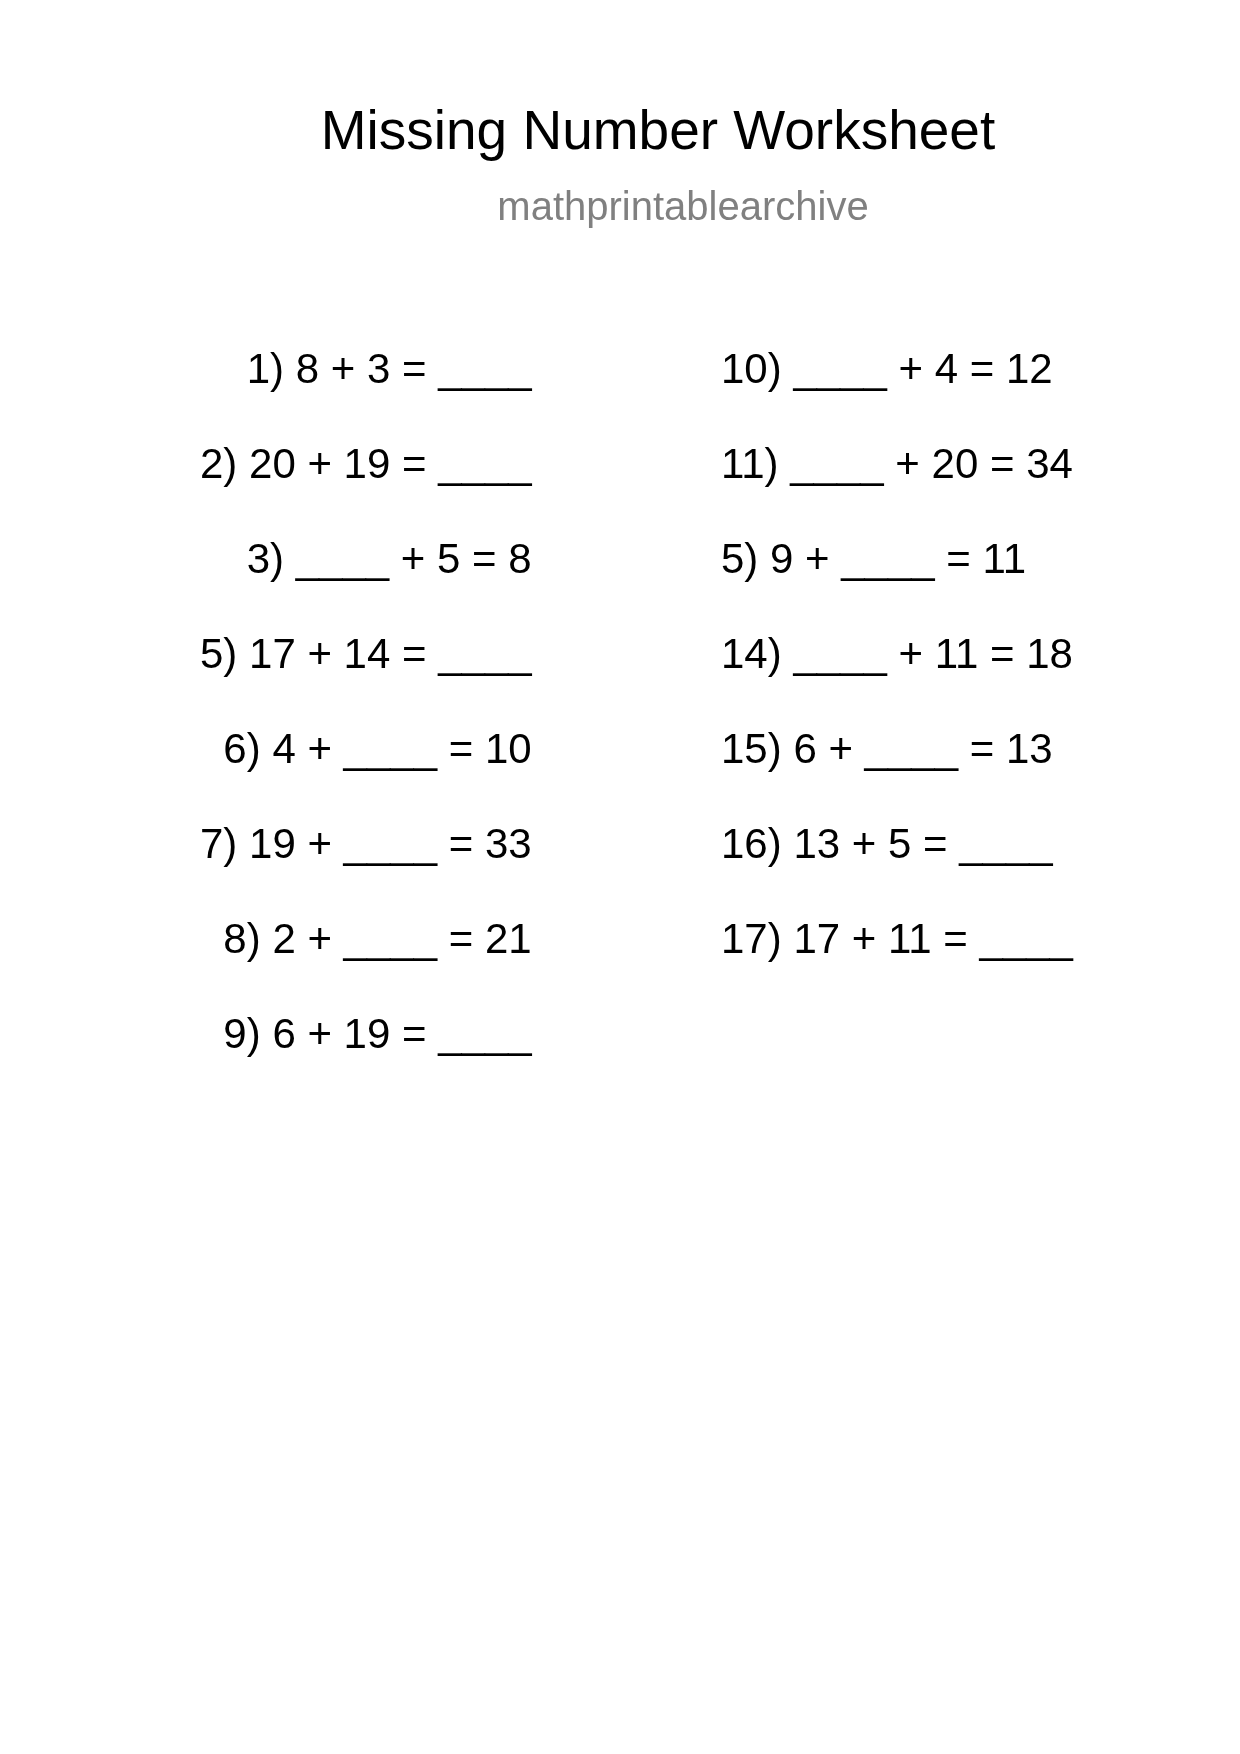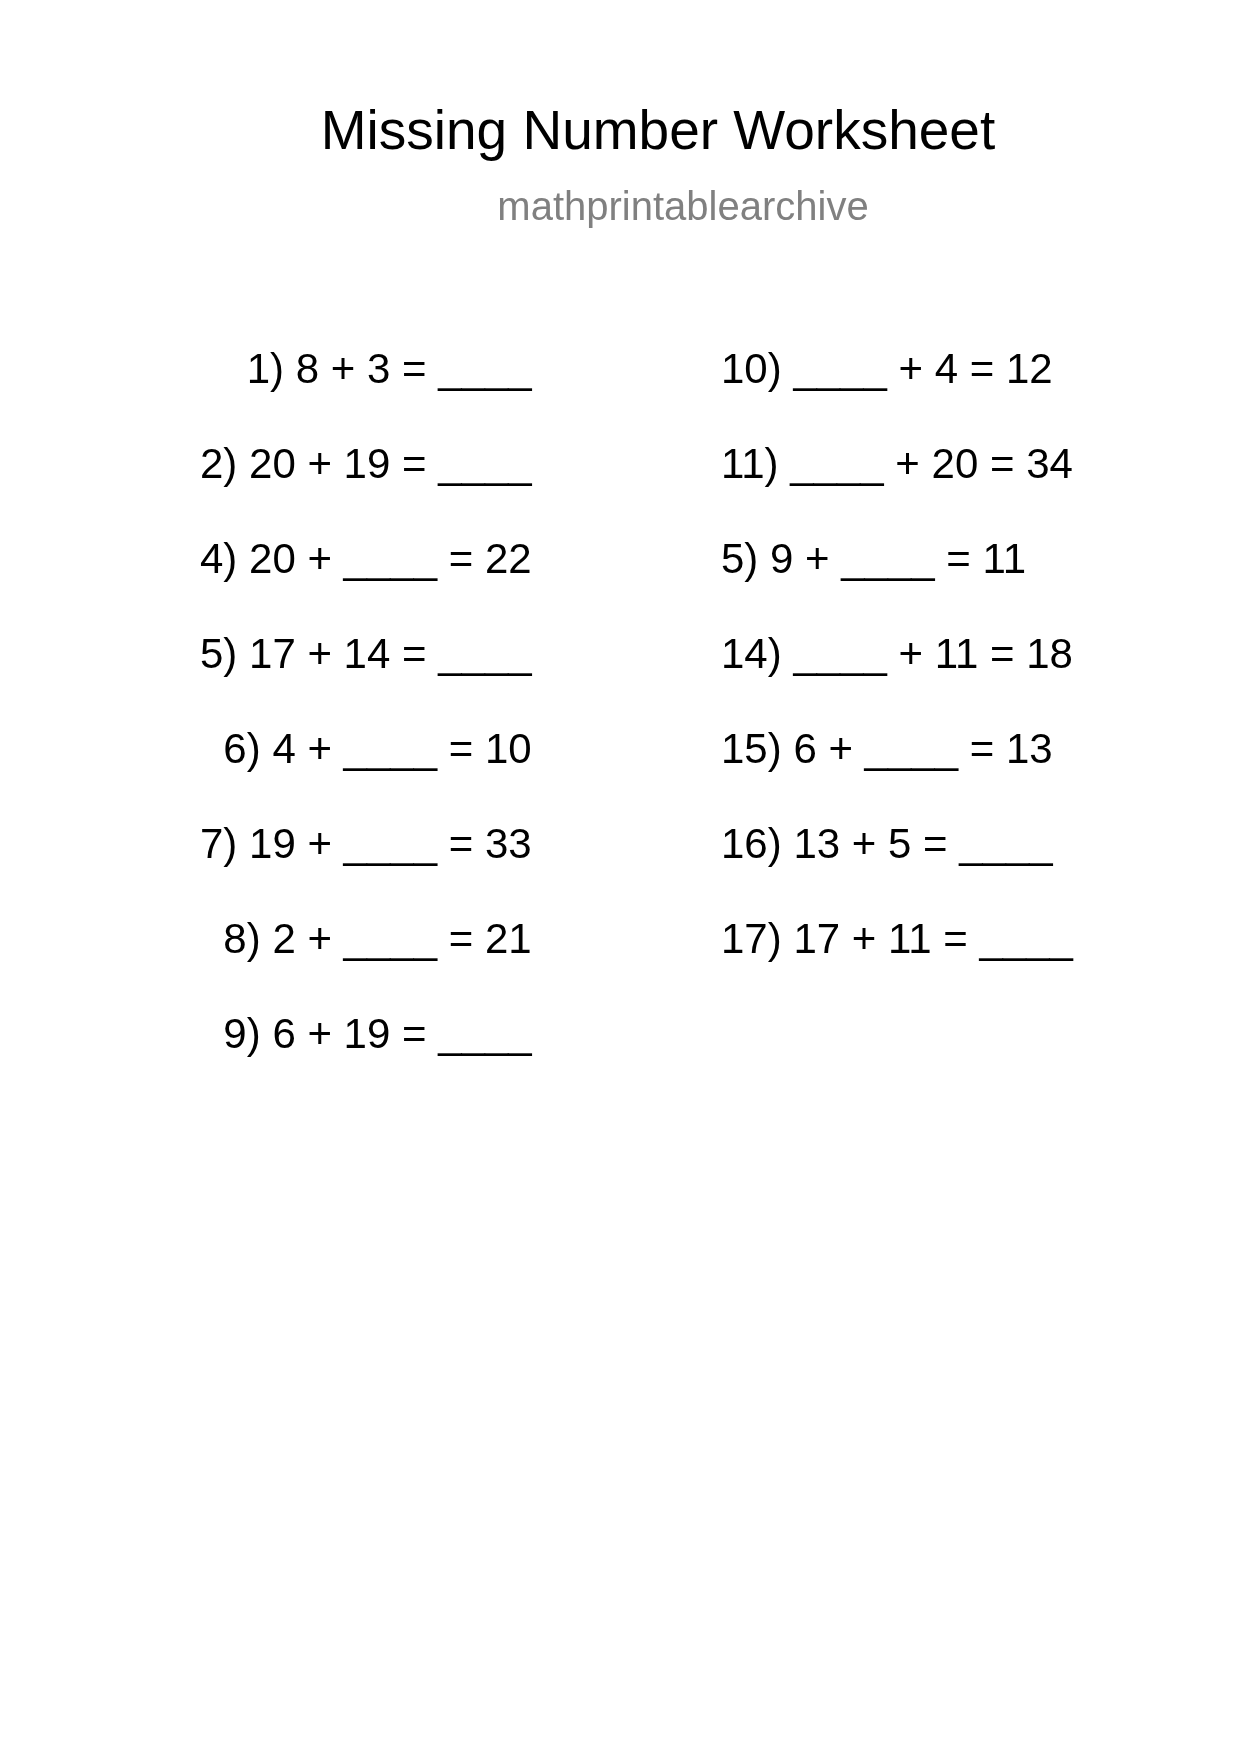--- a/index.html
+++ b/index.html
@@ -58,21 +58,21 @@
   </style>
 </head>
 <body>
 
 <h1 class="page-title">Missing Number Worksheet</h1>
 <div class="page-subtitle">mathprintablearchive</div>
 
 <div class="problem-column left">
   <div class="problem"><span>1)</span> <span>8 + 3 = ____</span></div>
   <div class="problem"><span>2)</span> <span>20 + 19 = ____</span></div>
-  <div class="problem"><span>4)</span> <span>20 + ____ = 22</span></div>
+  <div class="problem"><span>3)</span> <span>____ + 5 = 8</span></div>
   <div class="problem"><span>5)</span> <span>17 + 14 = ____</span></div>
   <div class="problem"><span>6)</span> <span>4 + ____ = 10</span></div>
   <div class="problem"><span>7)</span> <span>19 + ____ = 33</span></div>
   <div class="problem"><span>8)</span> <span>2 + ____ = 21</span></div>
   <div class="problem"><span>9)</span> <span>6 + 19 = ____</span></div>
 </div>
 
 <div class="problem-column right">
   <div class="problem"><span>10)</span> <span>____ + 4 = 12</span></div>
   <div class="problem"><span>11)</span> <span>____ + 20 = 34</span></div>

